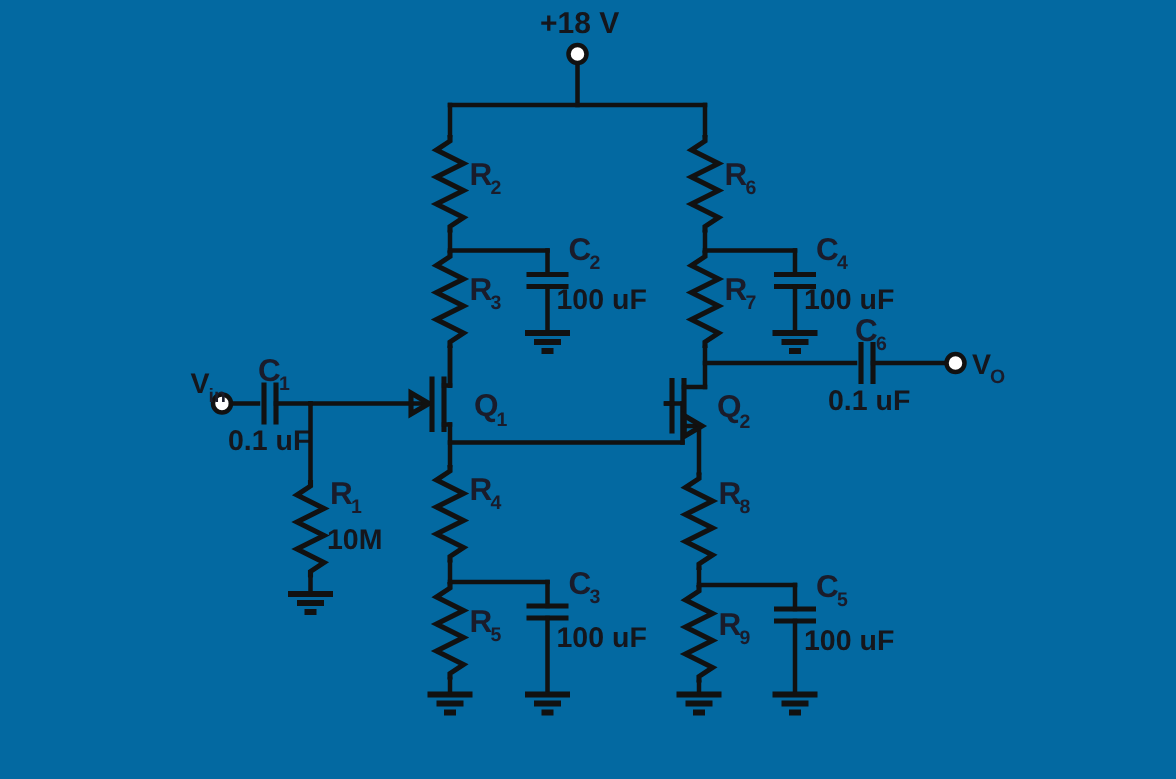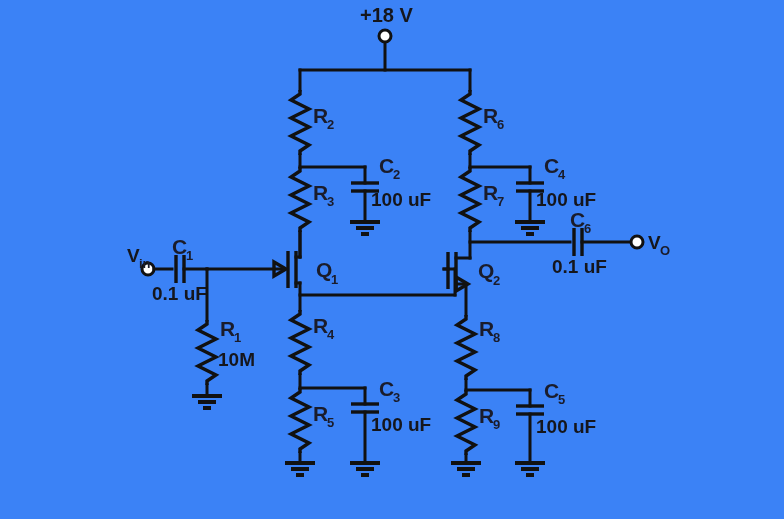--- a/index.html
+++ b/index.html
@@ -10,21 +10,21 @@
   body {
     width: 784px;
     height: 519px;
     font-family: "Liberation Sans", sans-serif;
     overflow: hidden;
   }
   #circuit-root {
     position: relative;
     width: 784px;
     height: 519px;
-    background: #3b82f6;
+    background: #0369a1;
     text-align: right;
   }
   svg#schematic {
     display: block;
     width: 784px;
     height: 519px;
   }
   .wire {
     stroke: #111111;
     stroke-width: 3;

